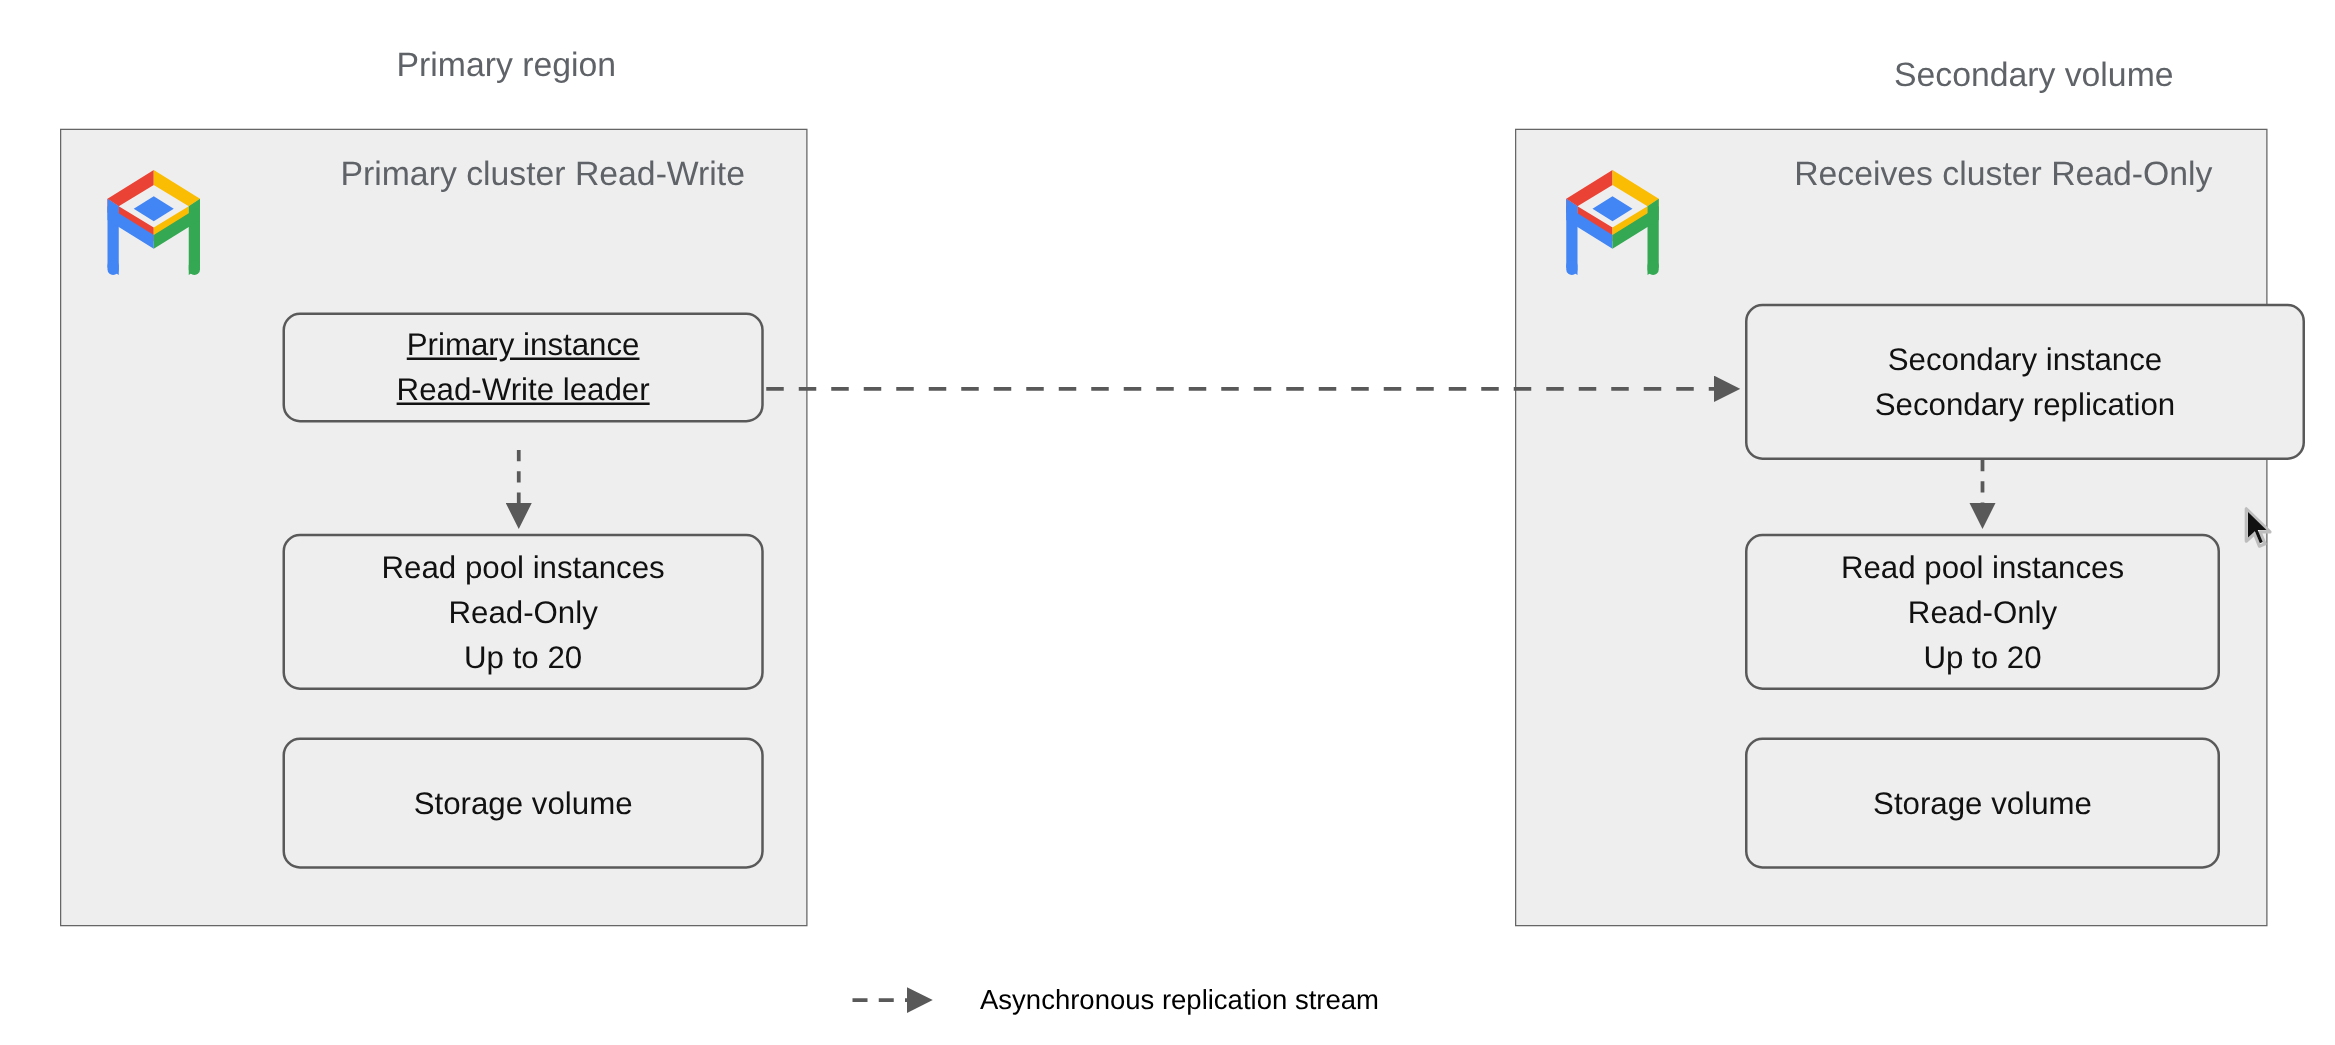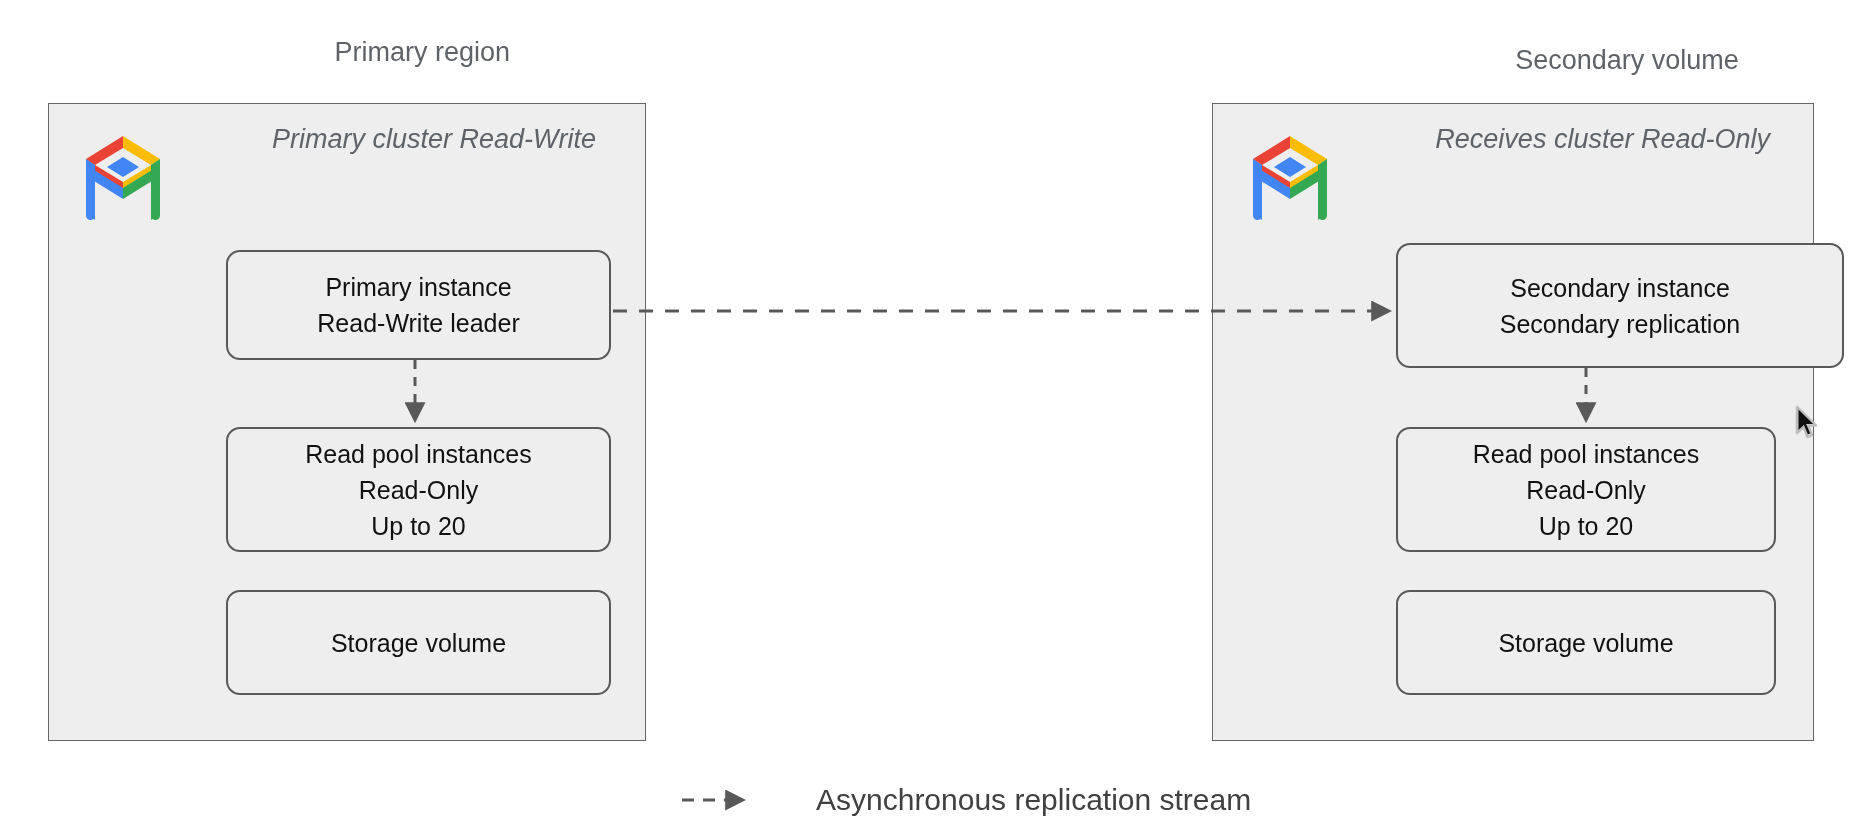--- a/index.html
+++ b/index.html
@@ -42,21 +42,20 @@
     box-sizing: border-box;
   }
 
   .cluster-title {
     position: absolute;
     color: #5f6368;
     font-size: 27px;
     line-height: 35px;
     text-align: right;
     white-space: nowrap;
-    font-style: italic;
   }
 
   
   .node-box {
     position: absolute;
     background: #eeeeee;
     border: 2px solid #595959;
     border-radius: 14px;
     box-sizing: border-box;
     display: flex;
@@ -77,25 +76,25 @@
     height: 100px;
   }
 
   
   .legend {
     position: absolute;
     display: flex;
     align-items: center;
   }
   .legend-label {
-    color: #404040;
-    font-size: 30px;
+    color: #000000;
+    font-size: 22px;
     line-height: 30px;
     white-space: nowrap;
-    margin-left: 52px;
+    margin-left: 20px;
   }
   .legend-swatch {
     width: 84px;
     height: 22px;
   }
 
   
   .cursor {
     position: absolute;
     width: 26px;
@@ -103,21 +102,21 @@
     pointer-events: none;
   }
 
   svg { display: block; overflow: visible; }
 </style>
 </head>
 <body>
 
 <div id="canvas">
 
-  <div class="region-caption" style="left:300px; top:36px; width:210px;text-align:right;">Primary region</div>
+  <div class="region-caption" style="left:300px; top:36px; width:210px;">Primary region</div>
 
   <div class="cluster-panel" style="left:48px; top:103px; width:598px; height:638px;"></div>
 
   <div class="alloydb-logo" style="left:73px; top:128px;">
     <svg viewBox="0 0 100 100" width="100" height="100" aria-hidden="true">
 
       <path d="M50 8 L13 31 L22 37 L50 20 Z" fill="#ea4335"></path>
       <path d="M50 8 L87 31 L78 37 L50 20 Z" fill="#fbbc04"></path>
 
       <path d="M13 31 L13 42 L22 48 L22 37 Z" fill="#ea4335"></path>
@@ -138,21 +137,21 @@
       <rect x="13" y="80" width="9" height="12" rx="4.5" fill="#4285f4"></rect>
       <rect x="78" y="80" width="9" height="12" rx="4.5" fill="#34a853"></rect>
     </svg>
   </div>
 
   <div class="cluster-title" style="left:246px; top:122px; width:350px;">
     <span class="line">Primary cluster</span>
     <span class="line">Read-Write</span>
   </div>
 
-  <div class="node-box" style="left:226px; top:250px; width:385px; height:110px;">
+  <div class="node-box" style="left:226px; top:250px; width:385px; height:88px;text-decoration:underline;">
     <span class="line">Primary instance</span>
     <span class="line">Read-Write leader</span>
   </div>
 
   <div class="node-box" style="left:226px; top:427px; width:385px; height:125px;">
     <span class="line">Read pool instances</span>
     <span class="line">Read-Only</span>
     <span class="line">Up to 20</span>
   </div>
 

